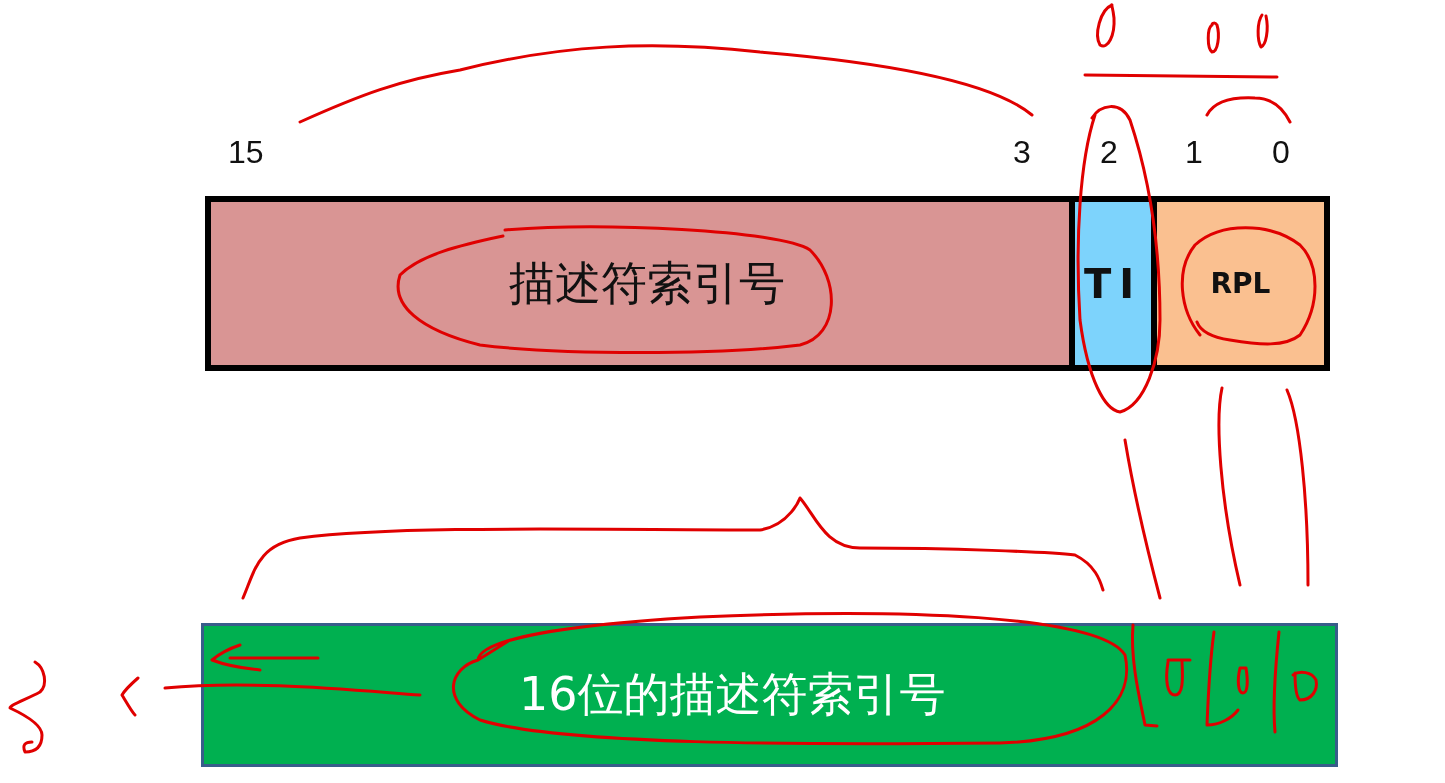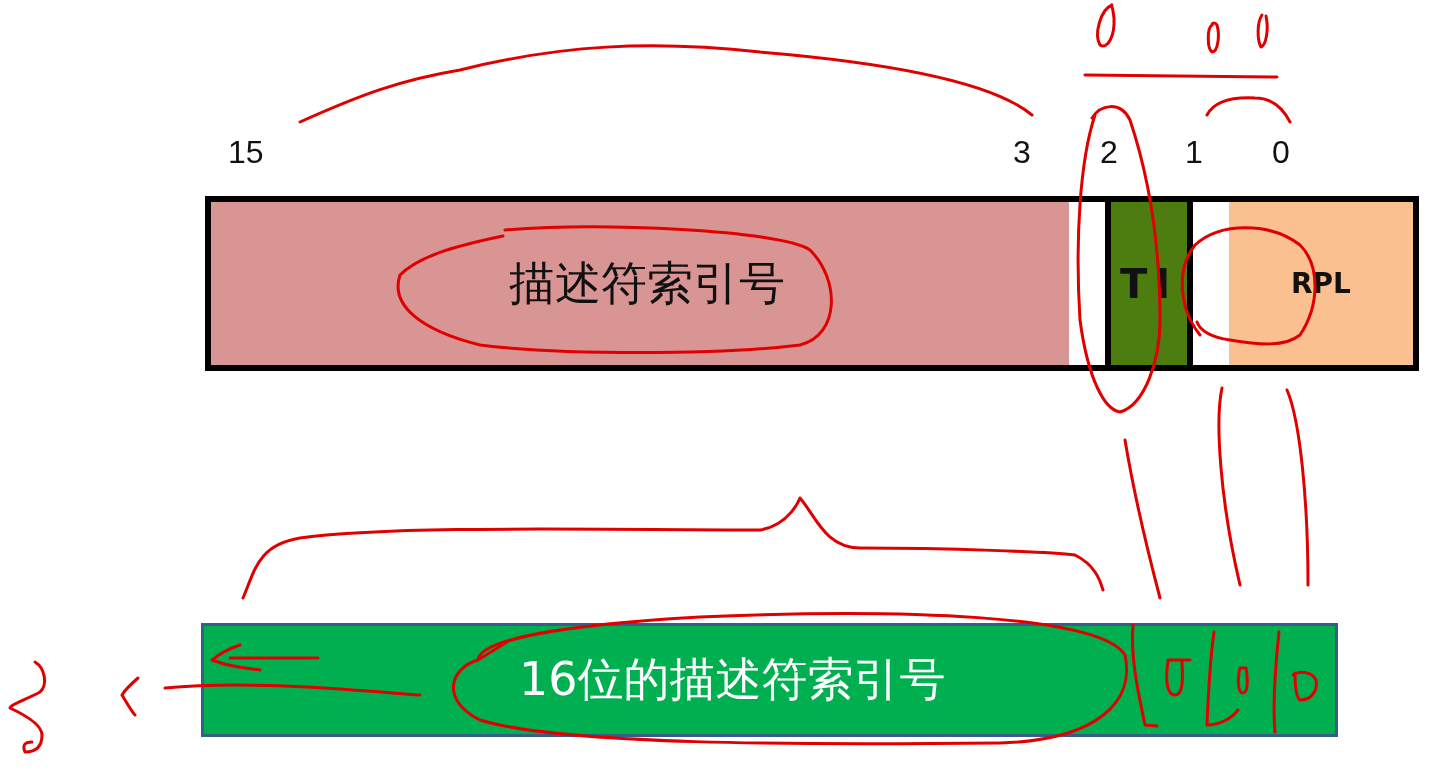--- a/index.html
+++ b/index.html
@@ -1,23 +1,23 @@
 <!DOCTYPE html>
 <html><head>
 <meta charset="utf-8">
 <style>
   html,body{margin:0;padding:0;background:#ffffff;}
   body{width:1445px;height:783px;position:relative;overflow:hidden;font-family:"DejaVu Sans","Liberation Sans",sans-serif;}
   .bitnum{position:absolute;font-size:32px;color:#111;font-family:"Liberation Sans","DejaVu Sans",sans-serif;line-height:1;}
-  .selector{position:absolute;left:205px;top:196px;width:1214px;height:175px;box-sizing:border-box;border:6px solid #000;display:flex;gap:36px;}
+  .selector{position:absolute;left:205px;top:196px;width:1125px;height:175px;box-sizing:border-box;border:6px solid #000;display:flex;}
   .field{height:100%;display:flex;align-items:center;justify-content:center;box-sizing:border-box;}
   .f-index{width:858px;background:#d99594;font-size:46px;color:#111;padding-left:14px;}
-  .f-ti{width:88px;background:#4d7c0f;border-left:6px solid #000;border-right:6px solid #000;font-size:40px;font-weight:bold;color:#111;letter-spacing:8px;}
+  .f-ti{width:88px;background:#7dd3fc;border-left:6px solid #000;border-right:6px solid #000;font-size:40px;font-weight:bold;color:#111;letter-spacing:8px;}
   .f-rpl{flex:1;background:#fac090;font-size:28px;font-weight:bold;color:#111;}
-  .green-bar{position:absolute;left:201px;top:623px;width:1137px;height:114px;box-sizing:border-box;background:#00b050;border:3px solid #385d8a;display:flex;align-items:center;}
+  .green-bar{position:absolute;left:201px;top:623px;width:1137px;height:144px;box-sizing:border-box;background:#00b050;border:3px solid #385d8a;display:flex;align-items:center;}
   .green-text{position:absolute;left:315px;top:0;height:100%;display:flex;align-items:center;font-size:46px;color:#ffffff;}
   svg.ink{position:absolute;left:0;top:0;width:1445px;height:783px;pointer-events:none;}
 </style>
 </head>
 <body>
 
 <div class="bitnum" style="left:228px;top:136px;">15</div>
 <div class="bitnum" style="left:1013px;top:136px;">3</div>
 <div class="bitnum" style="left:1100px;top:136px;">2</div>
 <div class="bitnum" style="left:1185px;top:136px;">1</div>

